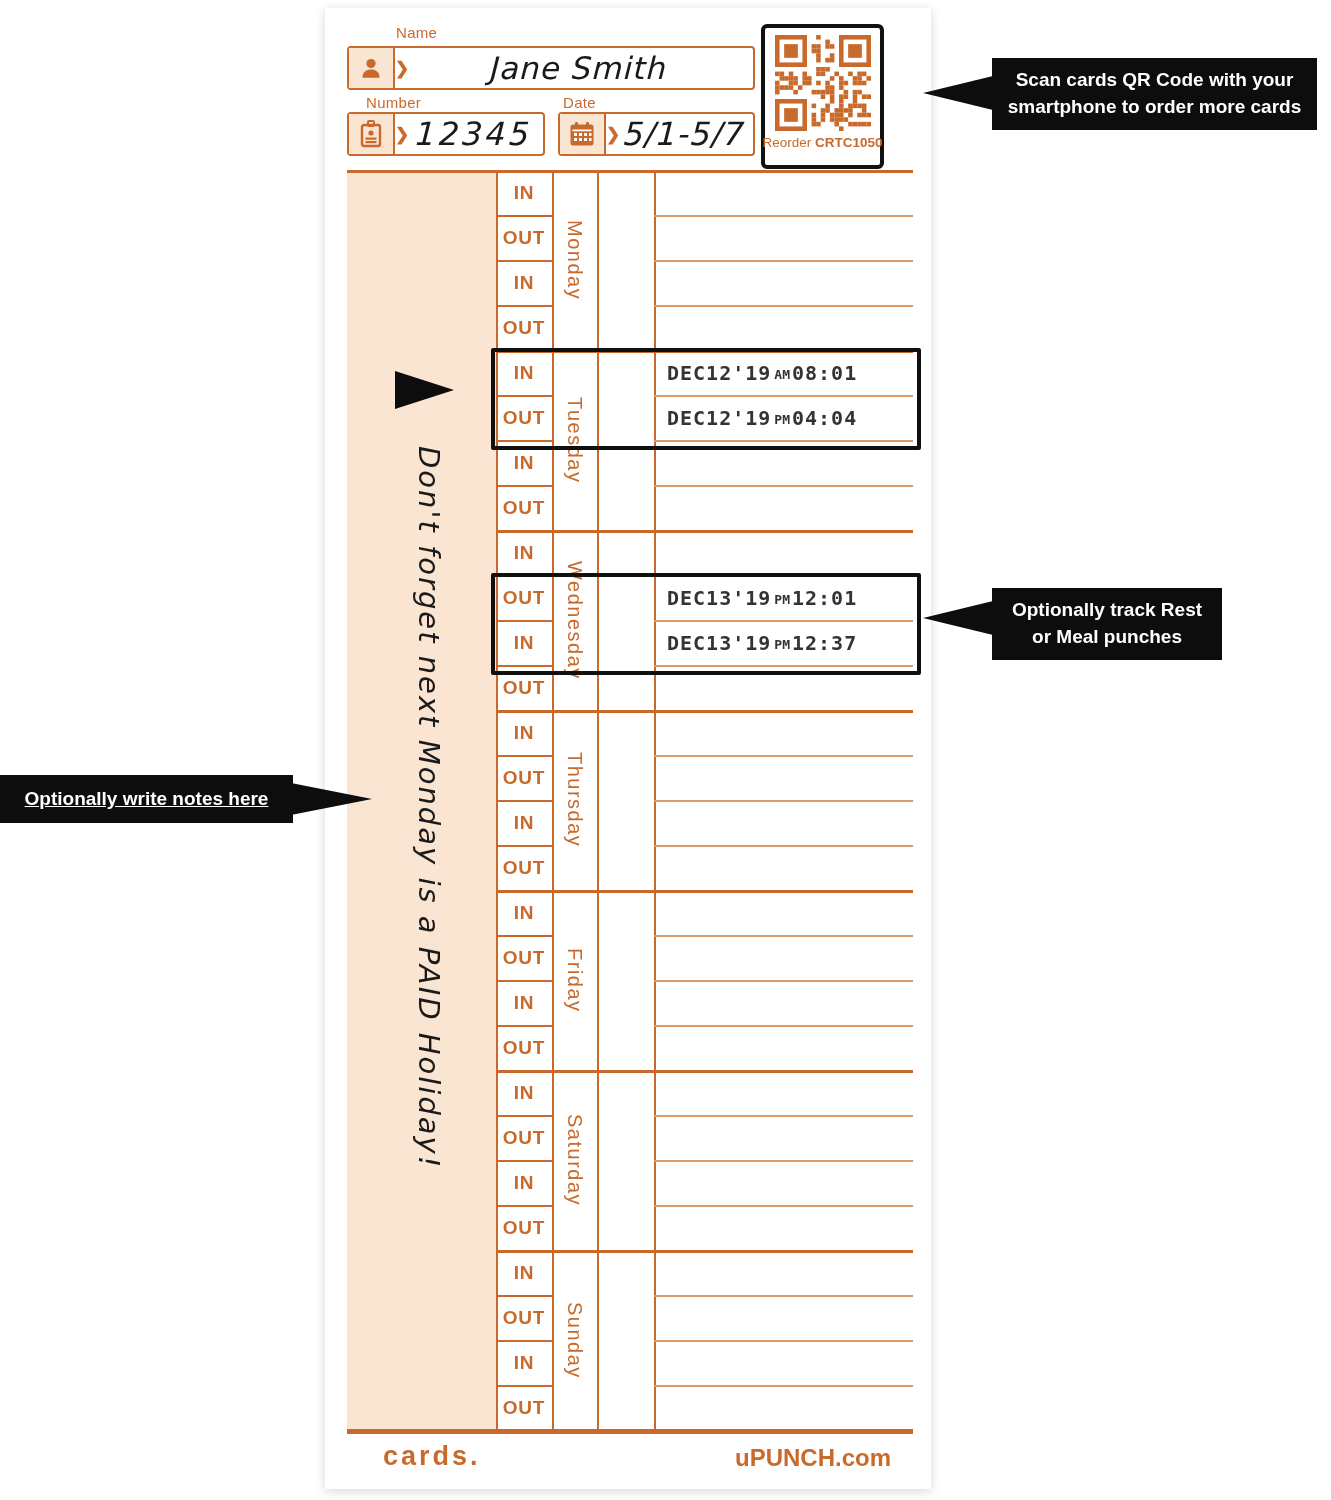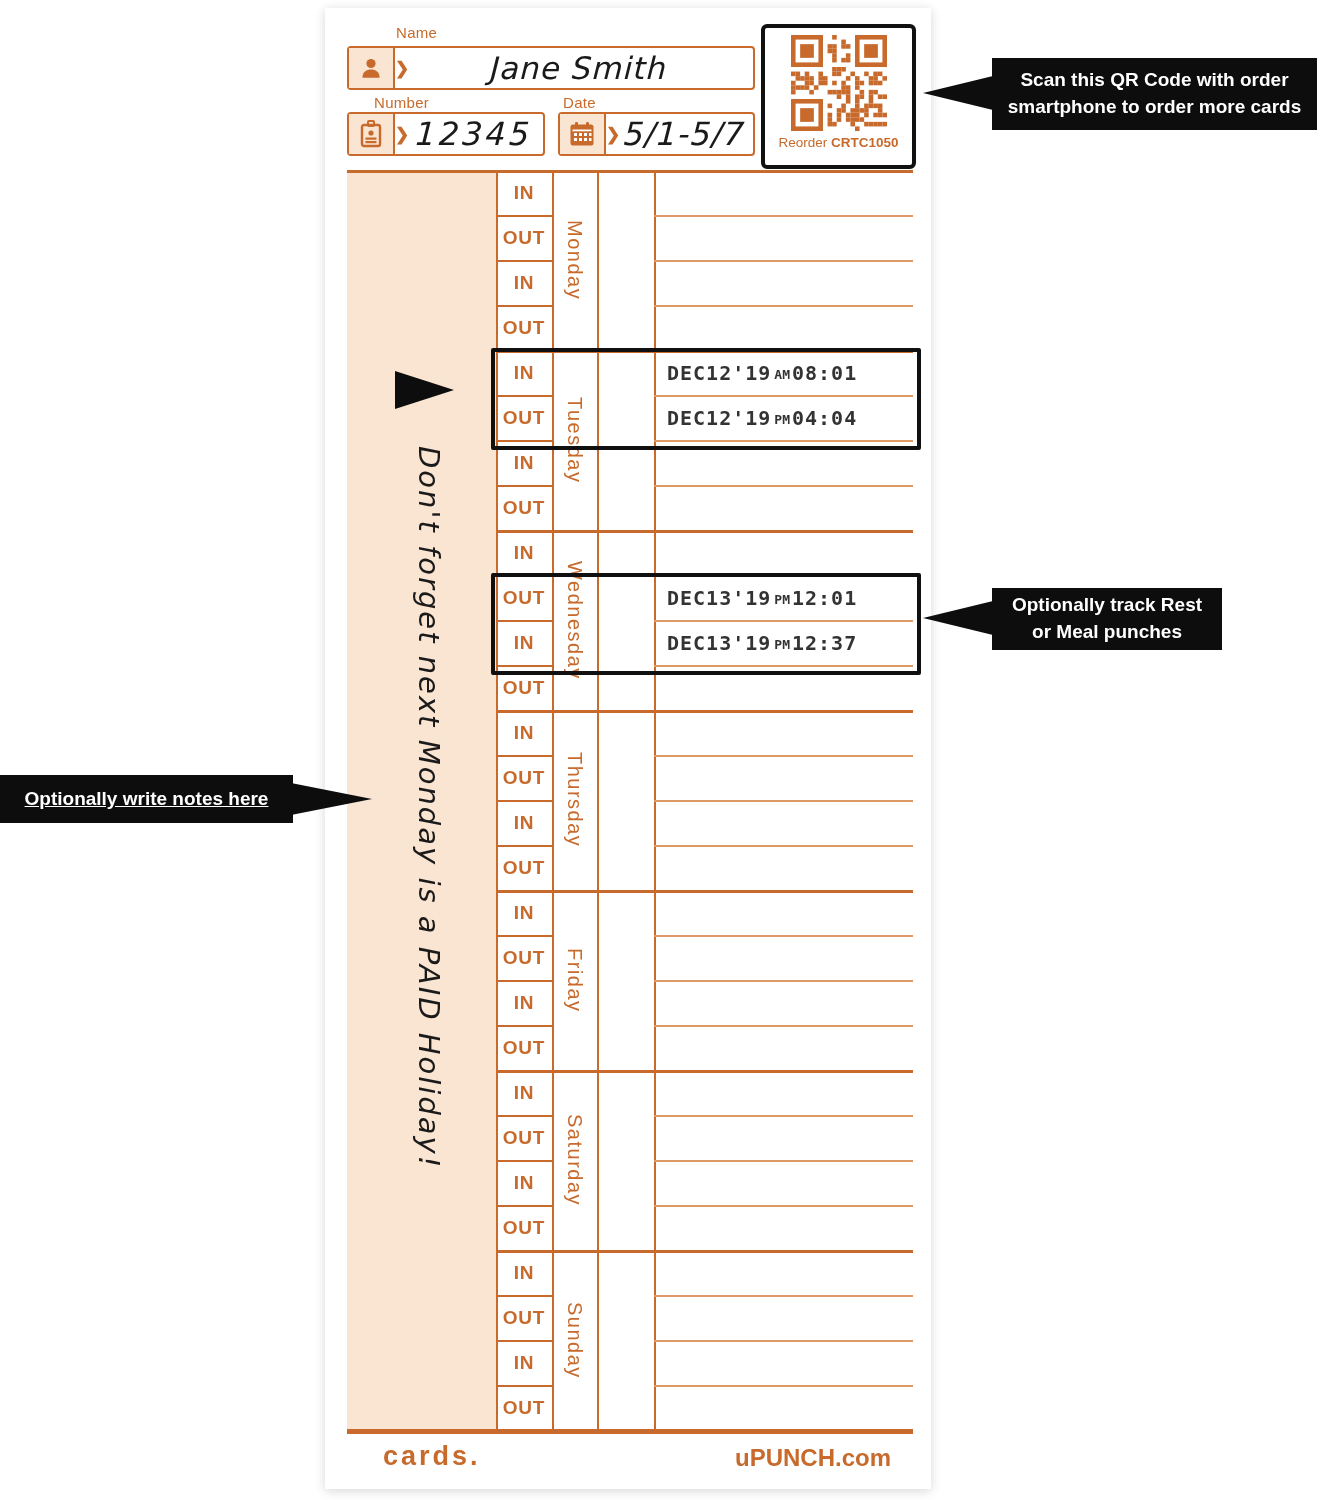--- a/index.html
+++ b/index.html
@@ -27,21 +27,21 @@
   }
   .hand{
     font-family:"DejaVu Sans",sans-serif;font-style:italic;color:#1a1a1a;
     transform:skewX(-3deg);
   }
   .fld .value{
     flex:1;display:flex;align-items:center;justify-content:center;
     font-size:31px;letter-spacing:1px;padding-left:10px;
   }
   .qr-box{
-    position:absolute;left:436px;top:16px;width:155px;height:145px;background:#fff;
+    position:absolute;left:436px;top:16px;width:123px;height:145px;background:#fff;
     border:4px solid #111;border-radius:6px;box-sizing:border-box;
     display:flex;flex-direction:column;align-items:center;justify-content:flex-start;
   }
   .qr-box svg{margin-top:7px;}
   .reorder{font-size:13.5px;color:#C76A2C;margin-top:4px;white-space:nowrap;}
   .reorder b{font-weight:700;}
   
   .abs{position:absolute;box-sizing:border-box;}
   .notes-col{background:#FAE4D2;}
   .gl{background:#C76A2C;}
@@ -98,21 +98,21 @@
       <div class="icon-cell">
         <svg width="24" height="24" viewBox="0 0 24 24">
           <circle cx="12" cy="7.5" r="4.6" fill="#C76A2C"></circle>
           <path d="M3.5 21c0-5 3.9-7.6 8.5-7.6s8.5 2.6 8.5 7.6v.8H3.5z" fill="#C76A2C"></path>
         </svg>
       </div>
       <span class="notch">❯</span>
       <div class="value hand">Jane Smith</div>
     </div>
 
-    <div class="fld-label" style="left:49px;top:86px;">Number</div>
+    <div class="fld-label" style="left:41px;top:86px;">Number</div>
     <div class="fld" style="left:22px;top:104px;width:198px;height:44px;">
       <div class="icon-cell">
         <svg width="22" height="28" viewBox="0 0 22 28">
           <rect x="8" y="1" width="6" height="5" rx="1" fill="none" stroke="#C76A2C" stroke-width="2"></rect>
           <rect x="2" y="5" width="18" height="21" rx="2" fill="none" stroke="#C76A2C" stroke-width="2.4"></rect>
           <circle cx="11" cy="13" r="2.6" fill="#C76A2C"></circle>
           <rect x="5.5" y="17.5" width="11" height="2.2" fill="#C76A2C"></rect>
           <rect x="5.5" y="21" width="11" height="2.2" fill="#C76A2C"></rect>
         </svg>
       </div>
@@ -392,26 +392,26 @@
 
     <div class="note-vert abs" style="left:80px;top:462px;width:48px;height:676px;">Don't forget next Monday is a PAID Holiday!</div>
 
     <div class="hl" style="left:166px;top:340px;width:422px;height:94px;"></div>
     <div class="hl" style="left:166px;top:565px;width:422px;height:94px;"></div>
 
     <div class="logo">cards.</div>
     <div class="website">uPUNCH.com</div>
   </div>
 
-  <div class="callout" style="left:992px;top:58px;width:325px;height:72px;">Scan this QR Code with order
+  <div class="callout" style="left:992px;top:58px;width:325px;height:72px;">Scan cards QR Code with your
 smartphone to order more cards</div>
   <div class="tail tail-left" style="left:923px;top:76px;width:70px;height:34px;"></div>
 
   <div class="tail tail-right" style="left:395px;top:371px;width:59px;height:38px;"></div>
 
-  <div class="callout" style="left:992px;top:588px;width:230px;height:62px;">Optionally track Rest
+  <div class="callout" style="left:992px;top:588px;width:230px;height:72px;">Optionally track Rest
 or Meal punches</div>
   <div class="tail tail-left" style="left:923px;top:601px;width:70px;height:34px;"></div>
 
   <div class="callout" style="left:0;top:775px;width:293px;height:48px;text-decoration:underline;">Optionally write notes here</div>
   <div class="tail tail-right" style="left:291px;top:783px;width:81px;height:32px;"></div>
 
 </div>
 
 </body></html>

